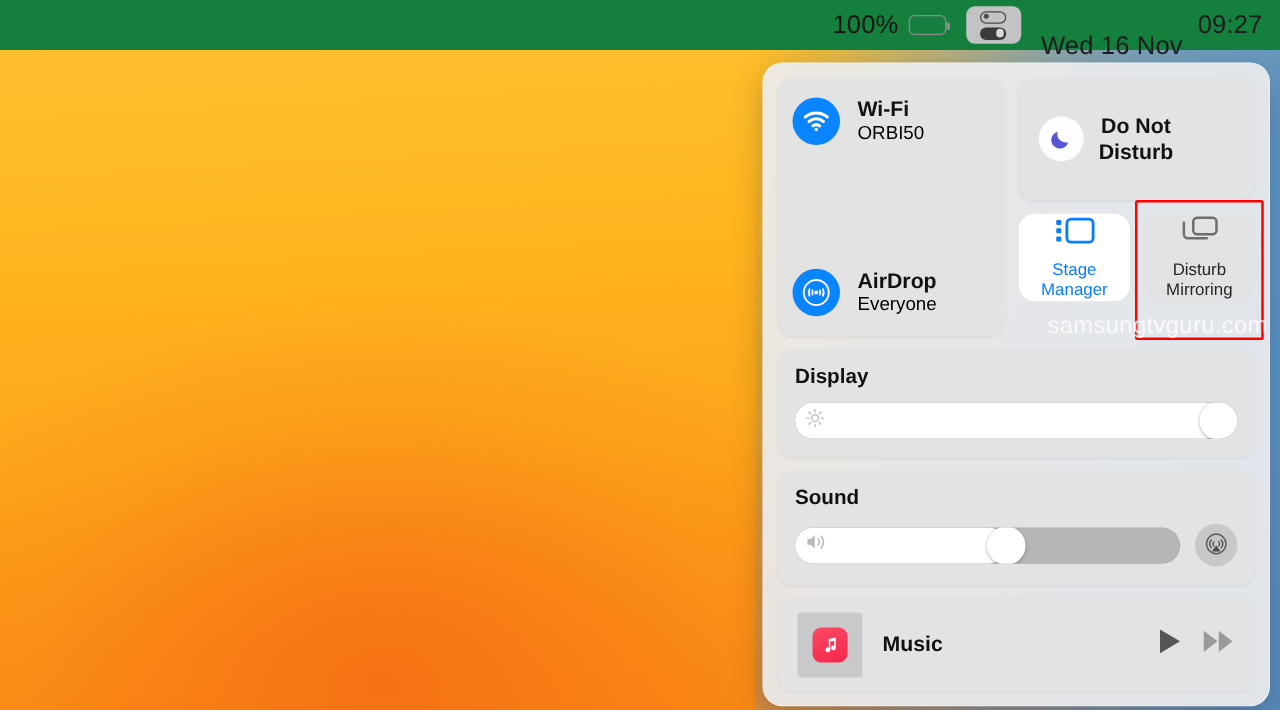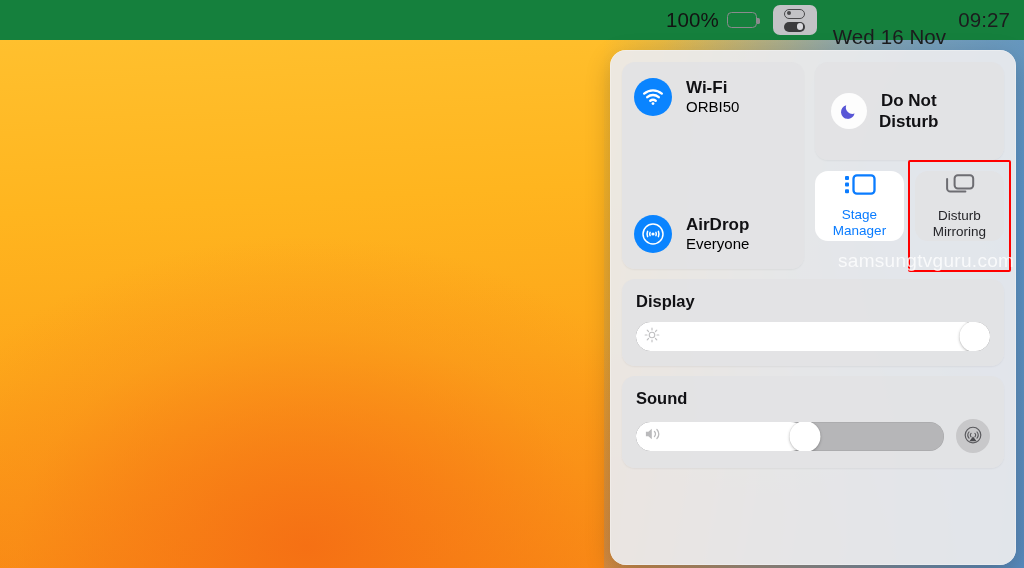--- a/index.html
+++ b/index.html
@@ -440,18 +440,41 @@
             <path d="M6.6 13.4a5.4 5.4 0 0 1 0-6.8" stroke="#5a5a5e" stroke-width="1.3" stroke-linecap="round"></path>
             <path d="M15.4 13.4a5.4 5.4 0 0 0 0-6.8" stroke="#5a5a5e" stroke-width="1.3" stroke-linecap="round"></path>
             <path d="M8.9 11.9a2.6 2.6 0 0 1 0-3.8" stroke="#5a5a5e" stroke-width="1.3" stroke-linecap="round"></path>
             <path d="M13.1 11.9a2.6 2.6 0 0 0 0-3.8" stroke="#5a5a5e" stroke-width="1.3" stroke-linecap="round"></path>
             <path d="M11 11.5l4 5.2H7z" fill="#4a4a4e"></path>
           </svg>
         </div>
       </div>
     </div>
 
+    <div class="card" id="now-playing-card">
+      <div id="music-artwork">
+        <span class="music-badge">
+          <svg width="15" height="15" viewBox="0 0 16 16" fill="none">
+            <path d="M12.4 2.1 6.4 3.5v7.2a2.05 2.05 0 1 0 1.3 1.9V5.6l3.4-.8v4.3a2.05 2.05 0 1 0 1.3 1.9z" fill="#fff"></path>
+          </svg>
+        </span>
+      </div>
+      <div id="now-playing-title">Music</div>
+      <div id="transport-controls">
+        <span>
+          <svg width="20" height="22" viewBox="0 0 20 22">
+              <path d="M2 1.5 18 11 2 20.5z" fill="#555559"></path>
+            </svg>
+        </span>
+        <span>
+          <svg width="26" height="20" viewBox="0 0 26 20">
+            <path d="M1 1.5 12 10 1 18.5z" fill="#9a9a9e"></path>
+            <path d="M13 1.5 24 10 13 18.5z" fill="#9a9a9e"></path>
+          </svg>
+        </span>
+      </div>
+    </div>
 
   </div>
 
   <div id="watermark">samsungtvguru.com</div>
 
 </div>
 
 </body></html>

